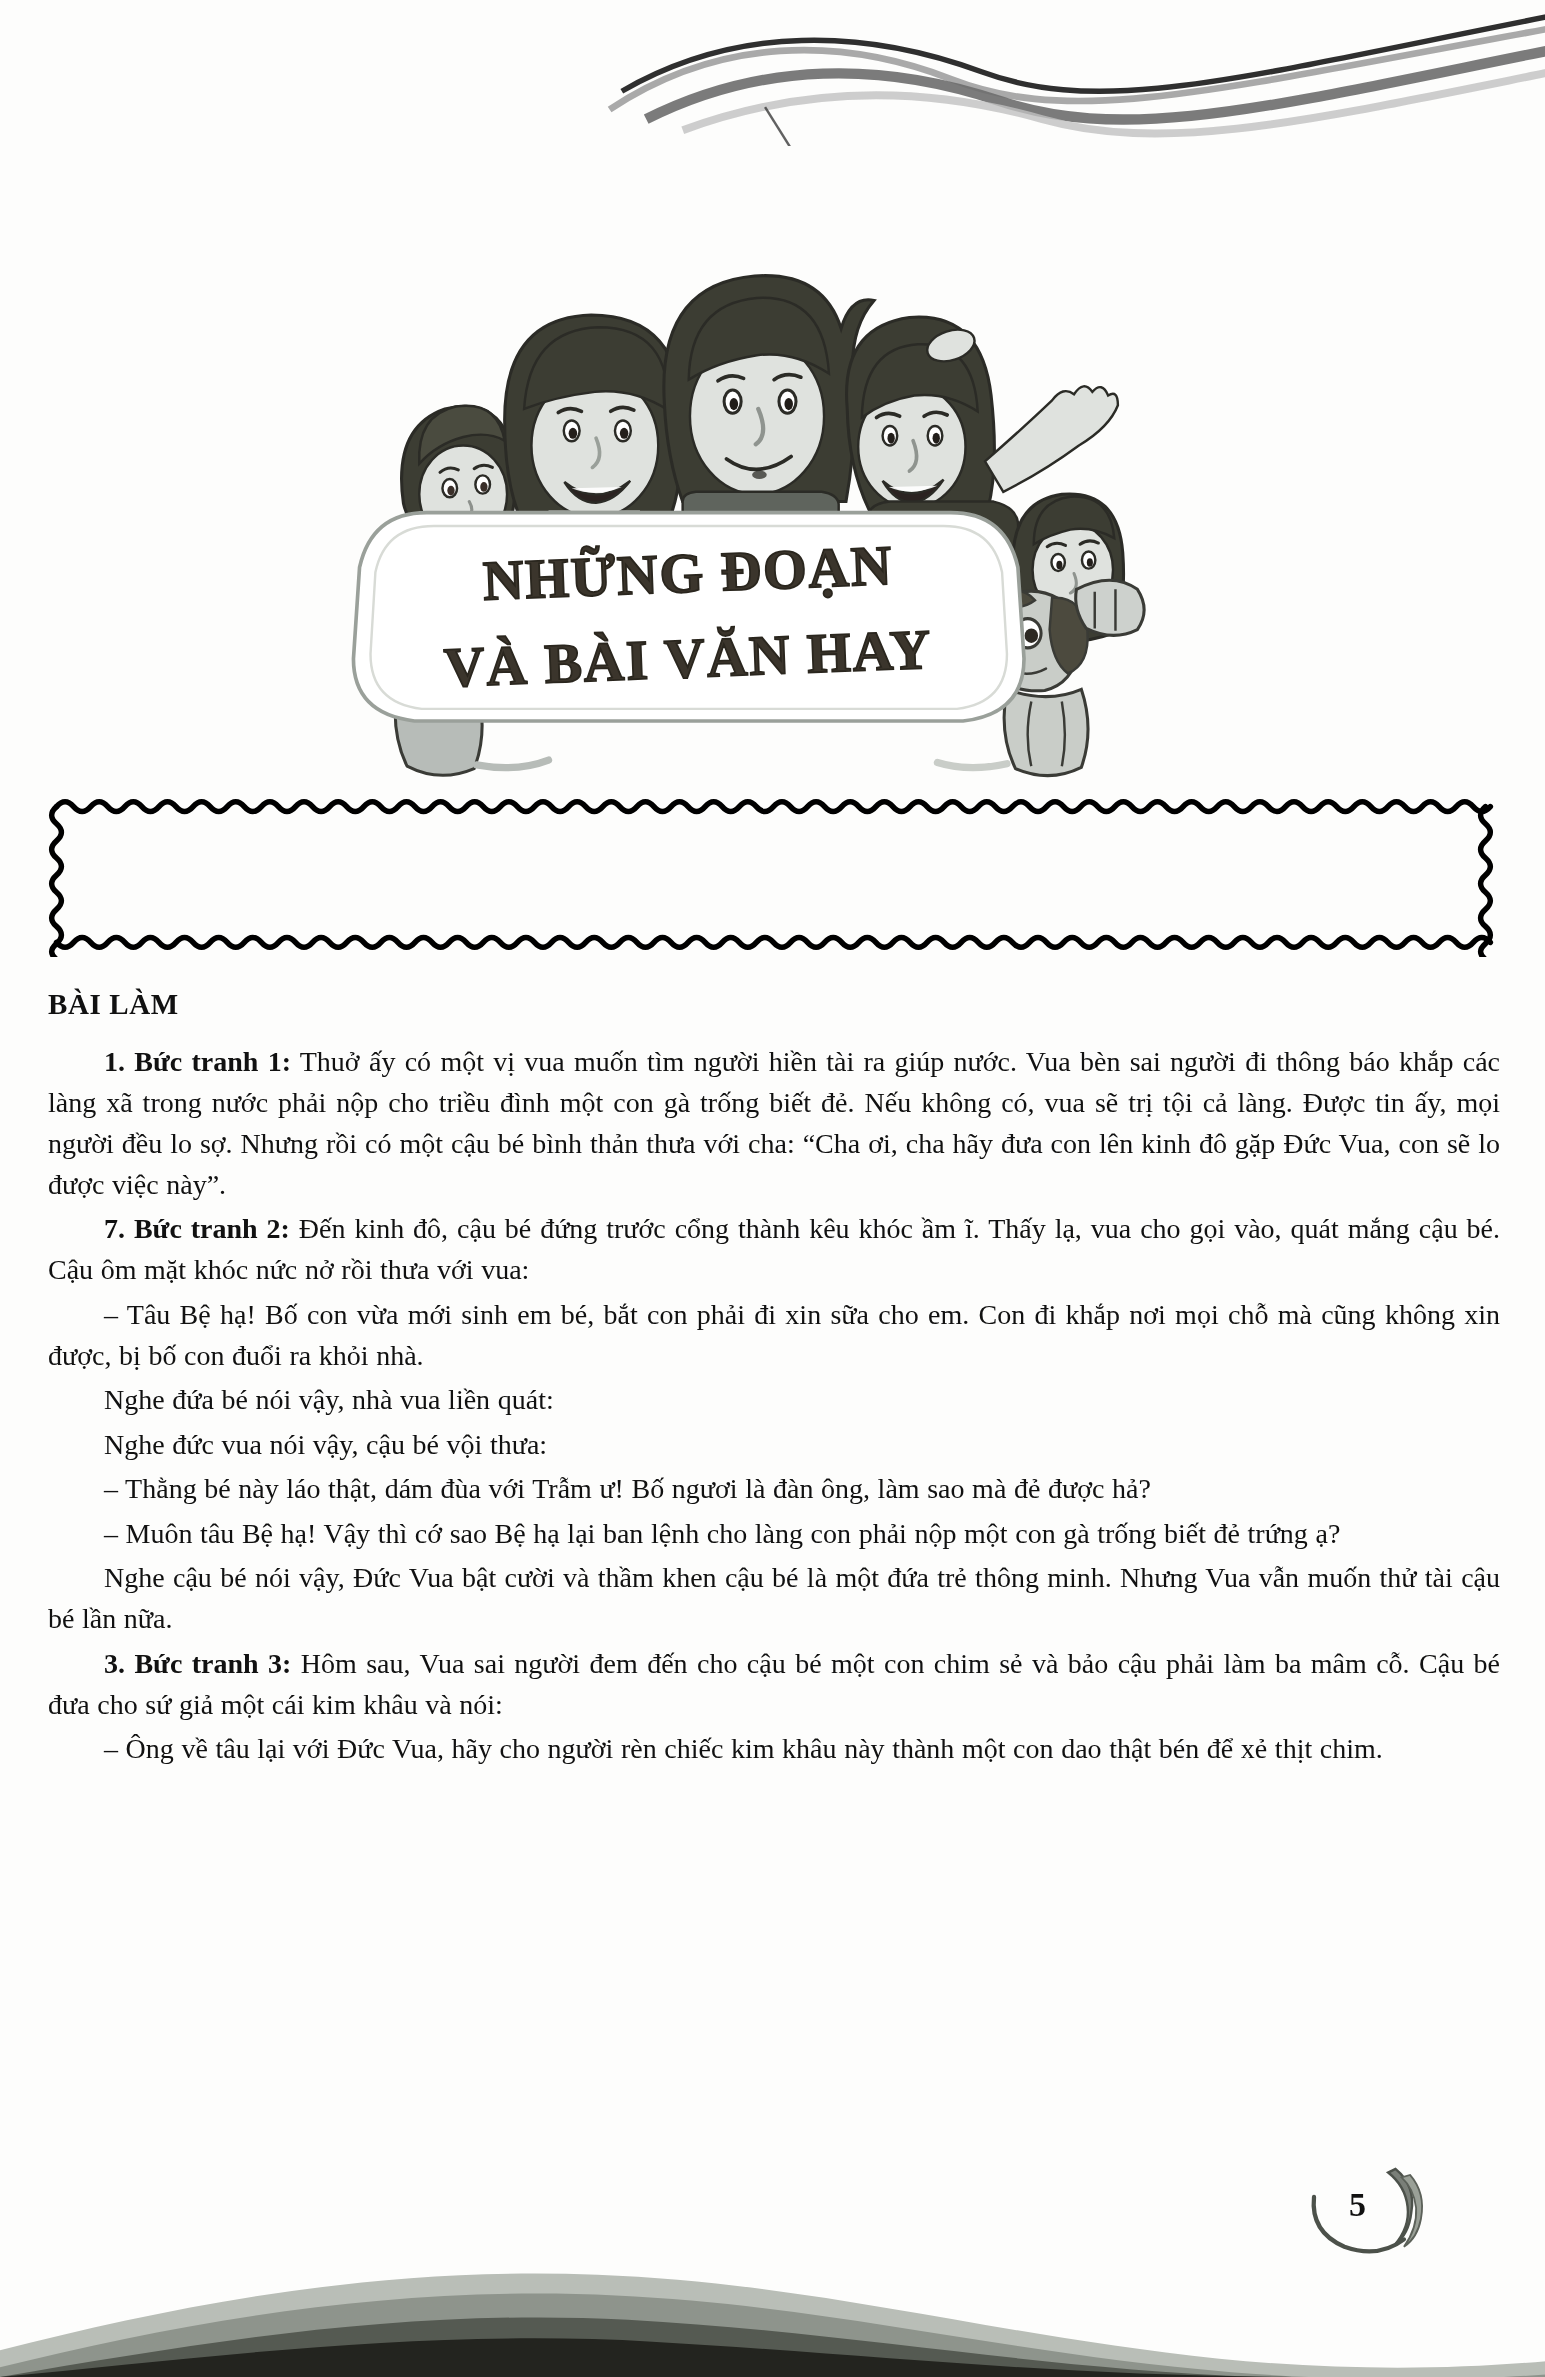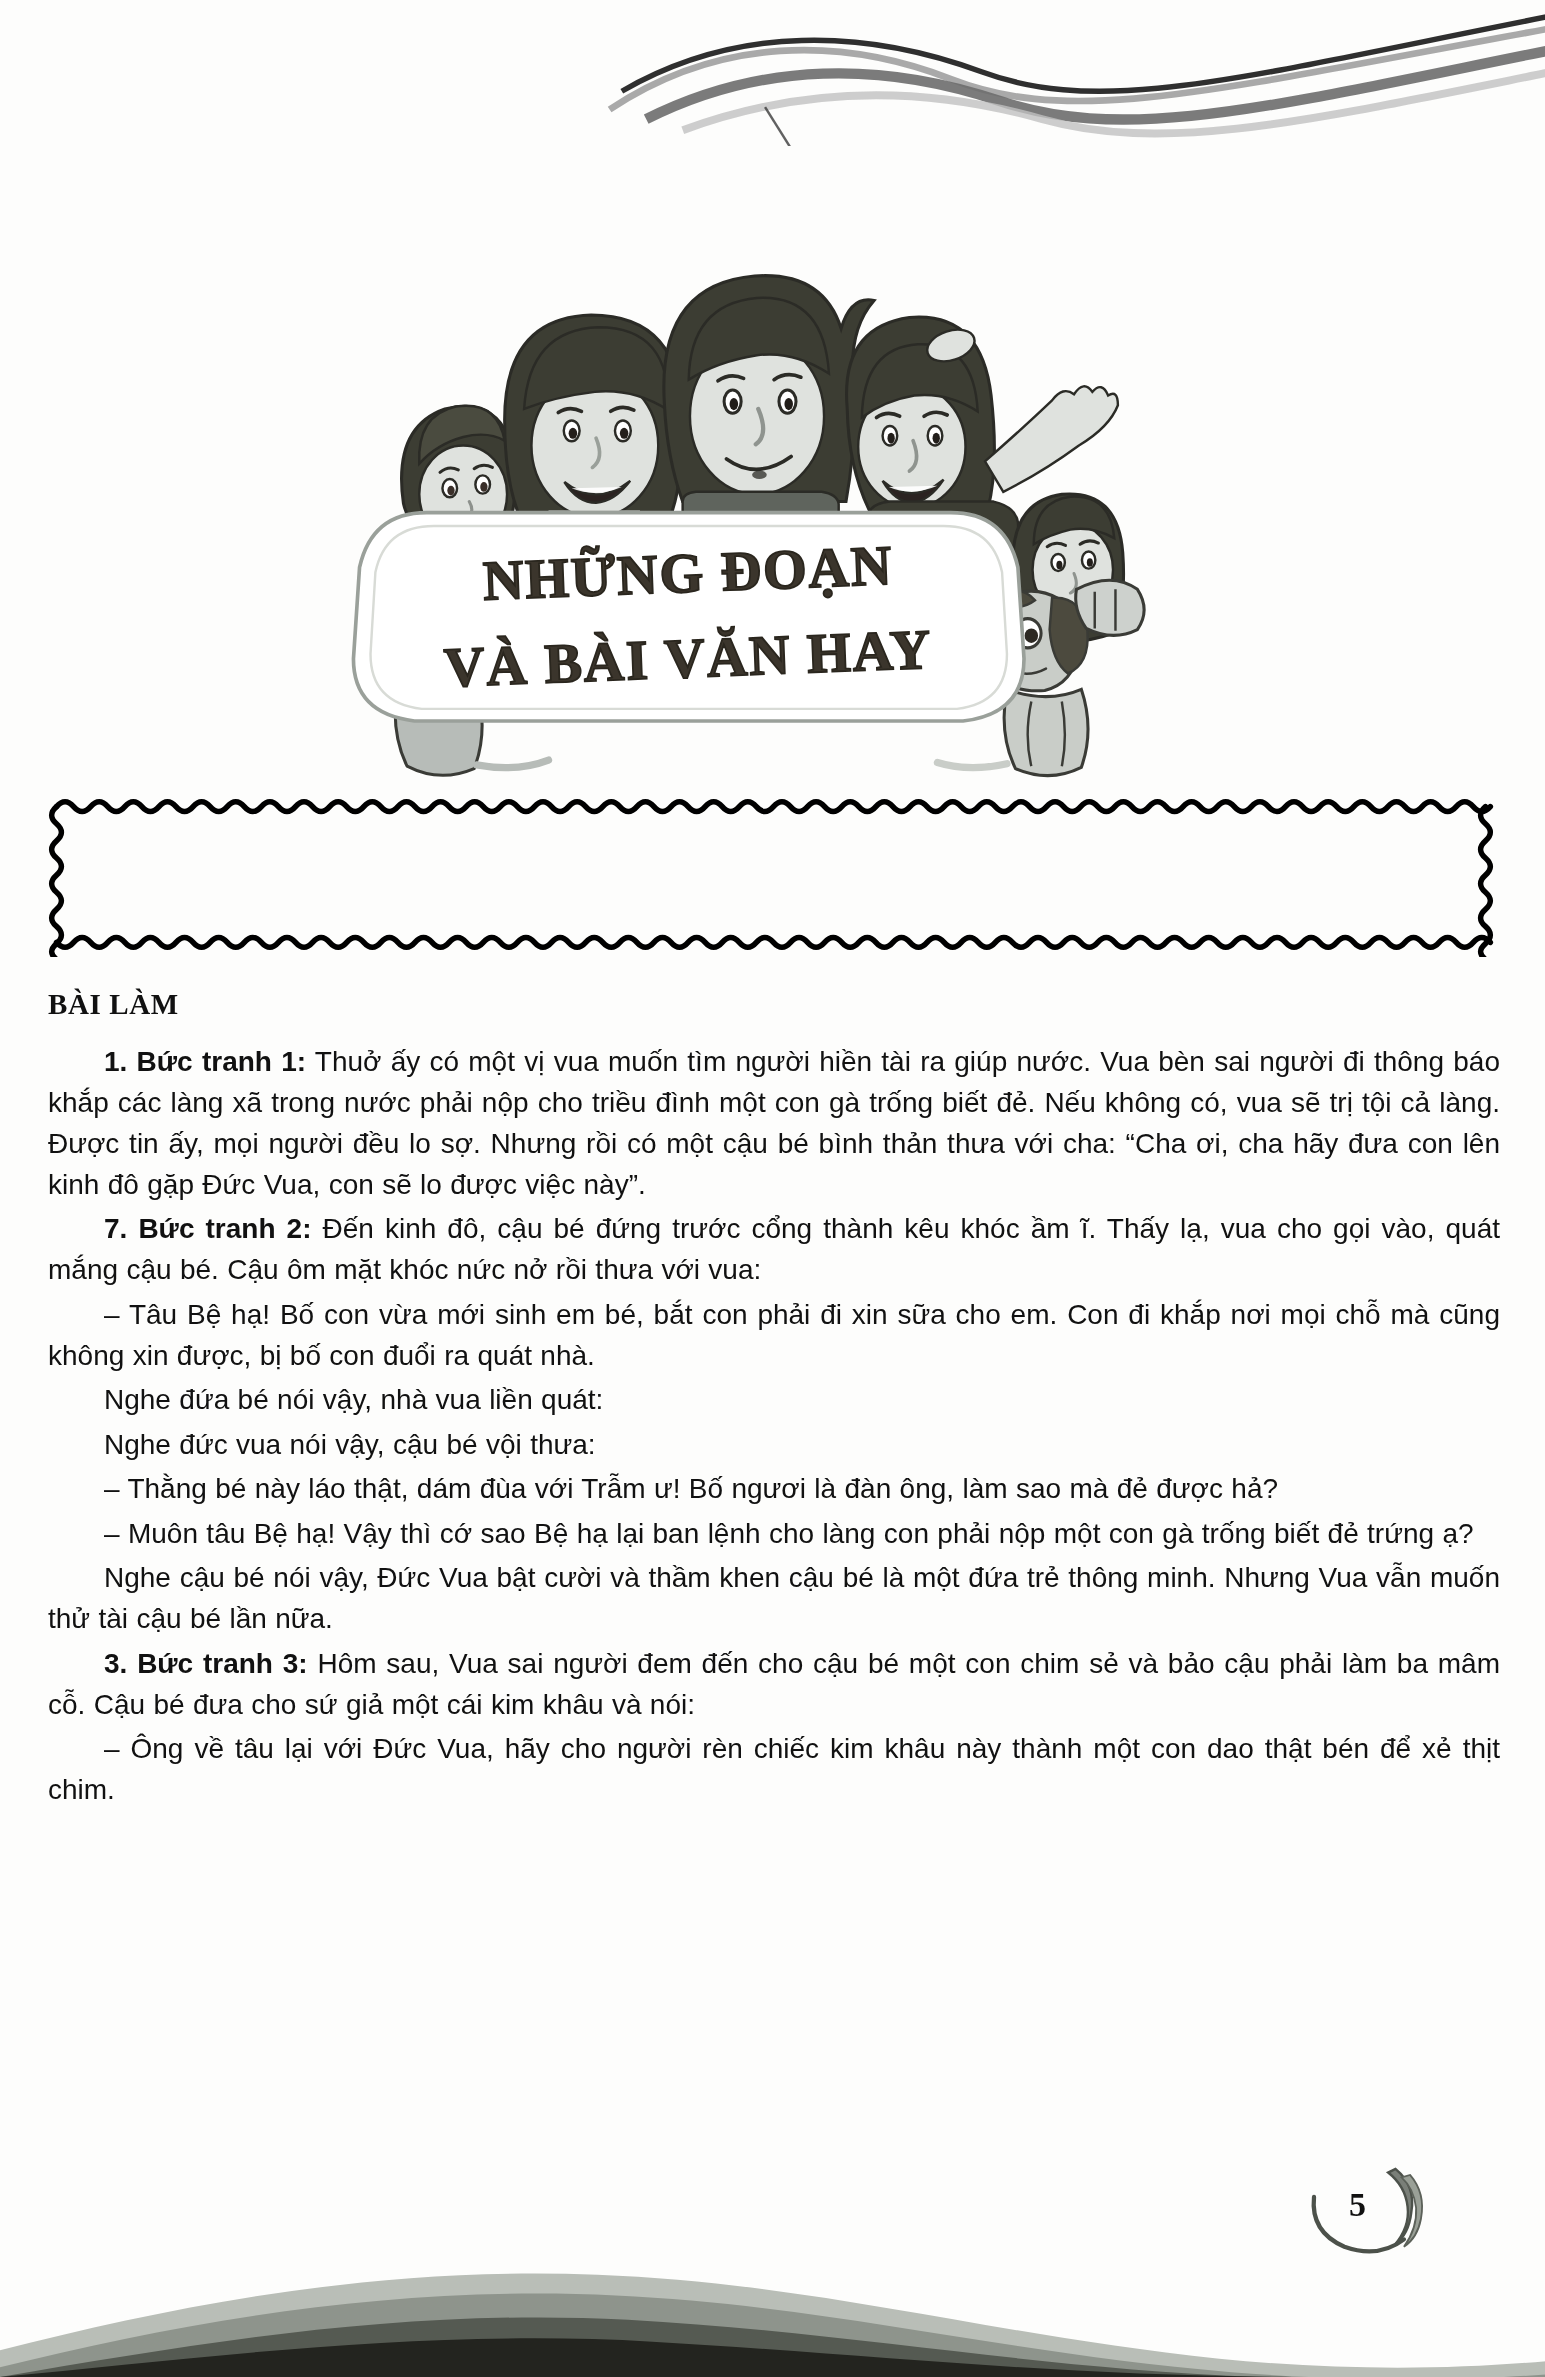--- a/index.html
+++ b/index.html
@@ -98,21 +98,21 @@
     margin: 0 0 21px 0;
     font-family: "Liberation Serif", "DejaVu Serif", serif;
   }
 
   p.para {
     margin: 0 0 3.7px 0;
     font-size: 28px;
     line-height: 1.46;
     text-align: justify;
     text-indent: 56px;
-    font-family: Liberation Sans, sans-serif;
+    font-family: Liberation Serif, serif;
     word-spacing: 0.6px;
   }
   p.para.dialogue {
     text-indent: 56px;
   }
   p.para b { font-weight: bold; }
 
   
   #page-number-group {
     position: absolute;
@@ -354,21 +354,21 @@
     </svg>
   </div>
 
   <div id="content">
     <h2 id="bailam-heading">BÀI LÀM</h2>
 
     <p class="para"><b>1. Bức tranh 1:</b><span> Thuở ấy có một vị vua muốn tìm người hiền tài ra giúp nước. Vua bèn sai người đi thông báo khắp các làng xã trong nước phải nộp cho triều đình một con gà trống biết đẻ. Nếu không có, vua sẽ trị tội cả làng. Được tin ấy, mọi người đều lo sợ. Nhưng rồi có một cậu bé bình thản thưa với cha: “Cha ơi, cha hãy đưa con lên kinh đô gặp Đức Vua, con sẽ lo được việc này”.</span></p>
 
     <p class="para"><b>7. Bức tranh 2:</b><span> Đến kinh đô, cậu bé đứng trước cổng thành kêu khóc ầm ĩ. Thấy lạ, vua cho gọi vào, quát mắng cậu bé. Cậu ôm mặt khóc nức nở rồi thưa với vua:</span></p>
 
-    <p class="para dialogue"><span>– Tâu Bệ hạ! Bố con vừa mới sinh em bé, bắt con phải đi xin sữa cho em. Con đi khắp nơi mọi chỗ mà cũng không xin được, bị bố con đuổi ra quát nhà.</span></p>
+    <p class="para dialogue"><span>– Tâu Bệ hạ! Bố con vừa mới sinh em bé, bắt con phải đi xin sữa cho em. Con đi khắp nơi mọi chỗ mà cũng không xin được, bị bố con đuổi ra khỏi nhà.</span></p>
 
     <p class="para dialogue"><span>Nghe đứa bé nói vậy, nhà vua liền quát:</span></p>
 
     <p class="para dialogue"><span>Nghe đức vua nói vậy, cậu bé vội thưa:</span></p>
 
     <p class="para dialogue"><span>– Thằng bé này láo thật, dám đùa với Trẫm ư! Bố ngươi là đàn ông, làm sao mà đẻ được hả?</span></p>
 
     <p class="para dialogue"><span>– Muôn tâu Bệ hạ! Vậy thì cớ sao Bệ hạ lại ban lệnh cho làng con phải nộp một con gà trống biết đẻ trứng ạ?</span></p>
 
     <p class="para dialogue"><span>Nghe cậu bé nói vậy, Đức Vua bật cười và thầm khen cậu bé là một đứa trẻ thông minh. Nhưng Vua vẫn muốn thử tài cậu bé lần nữa.</span></p>

